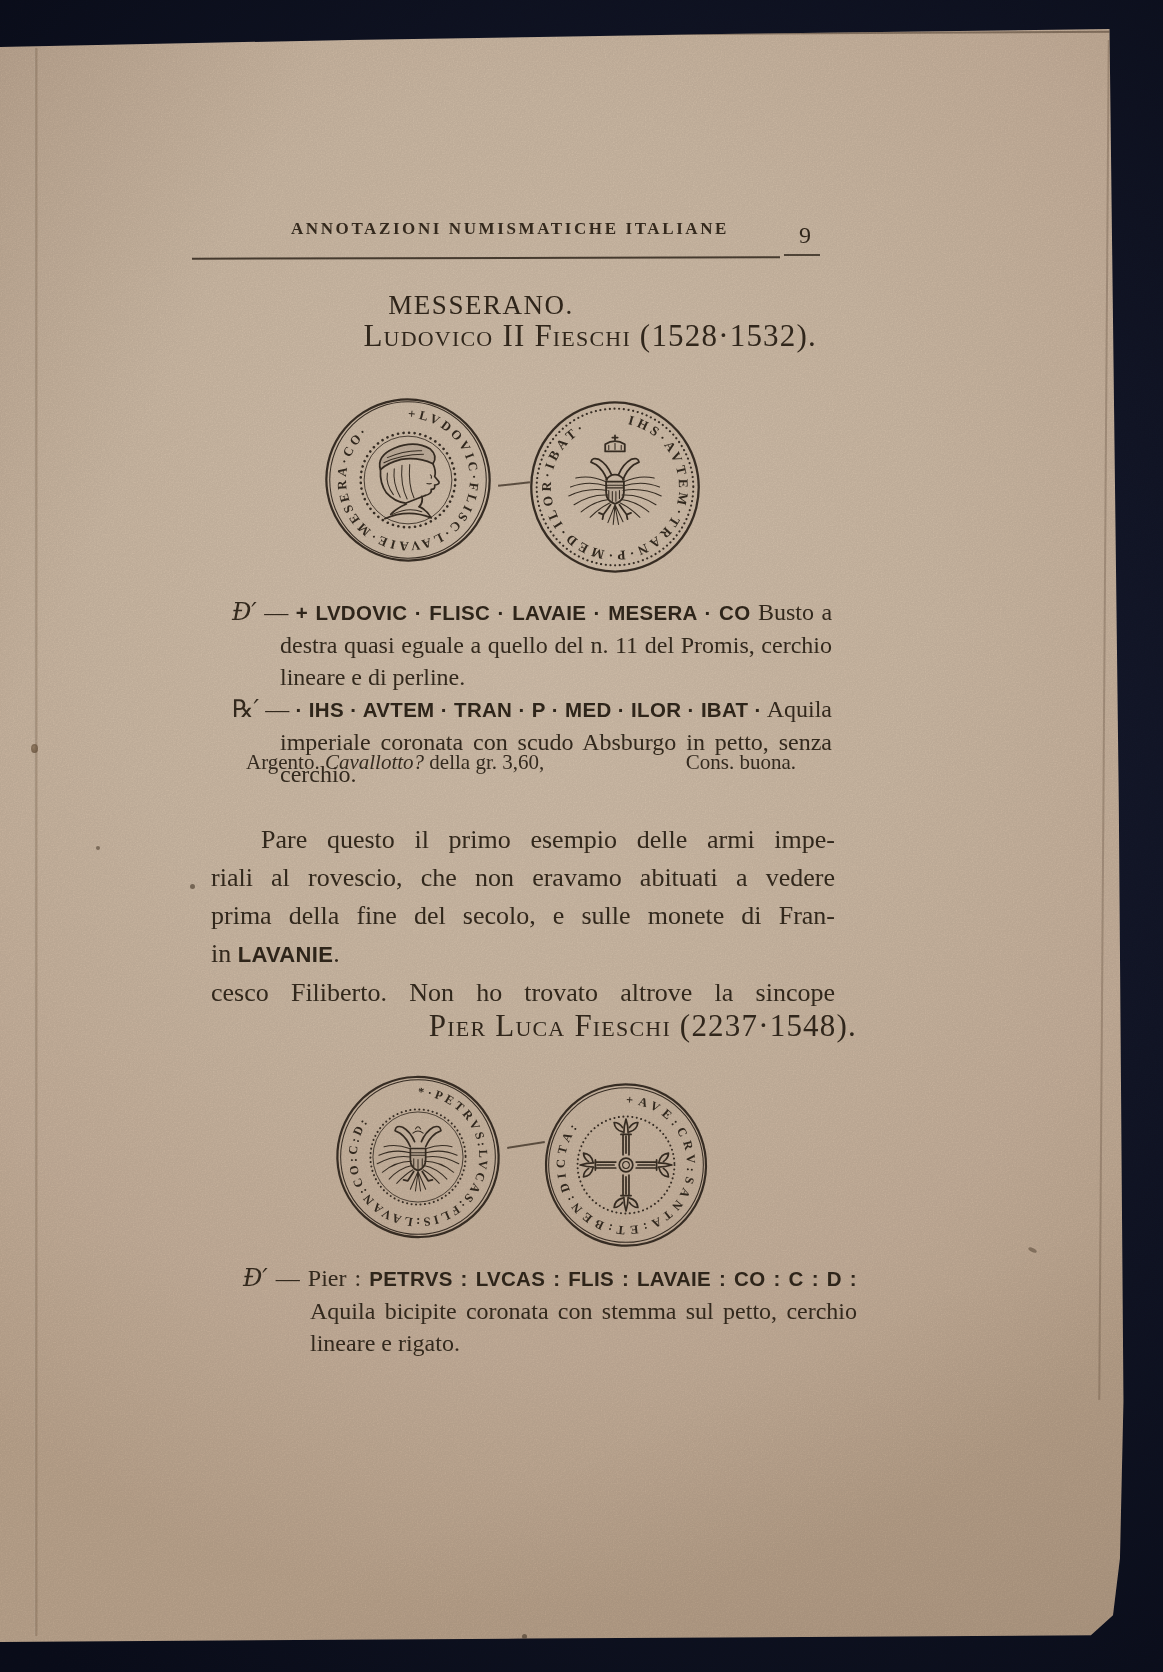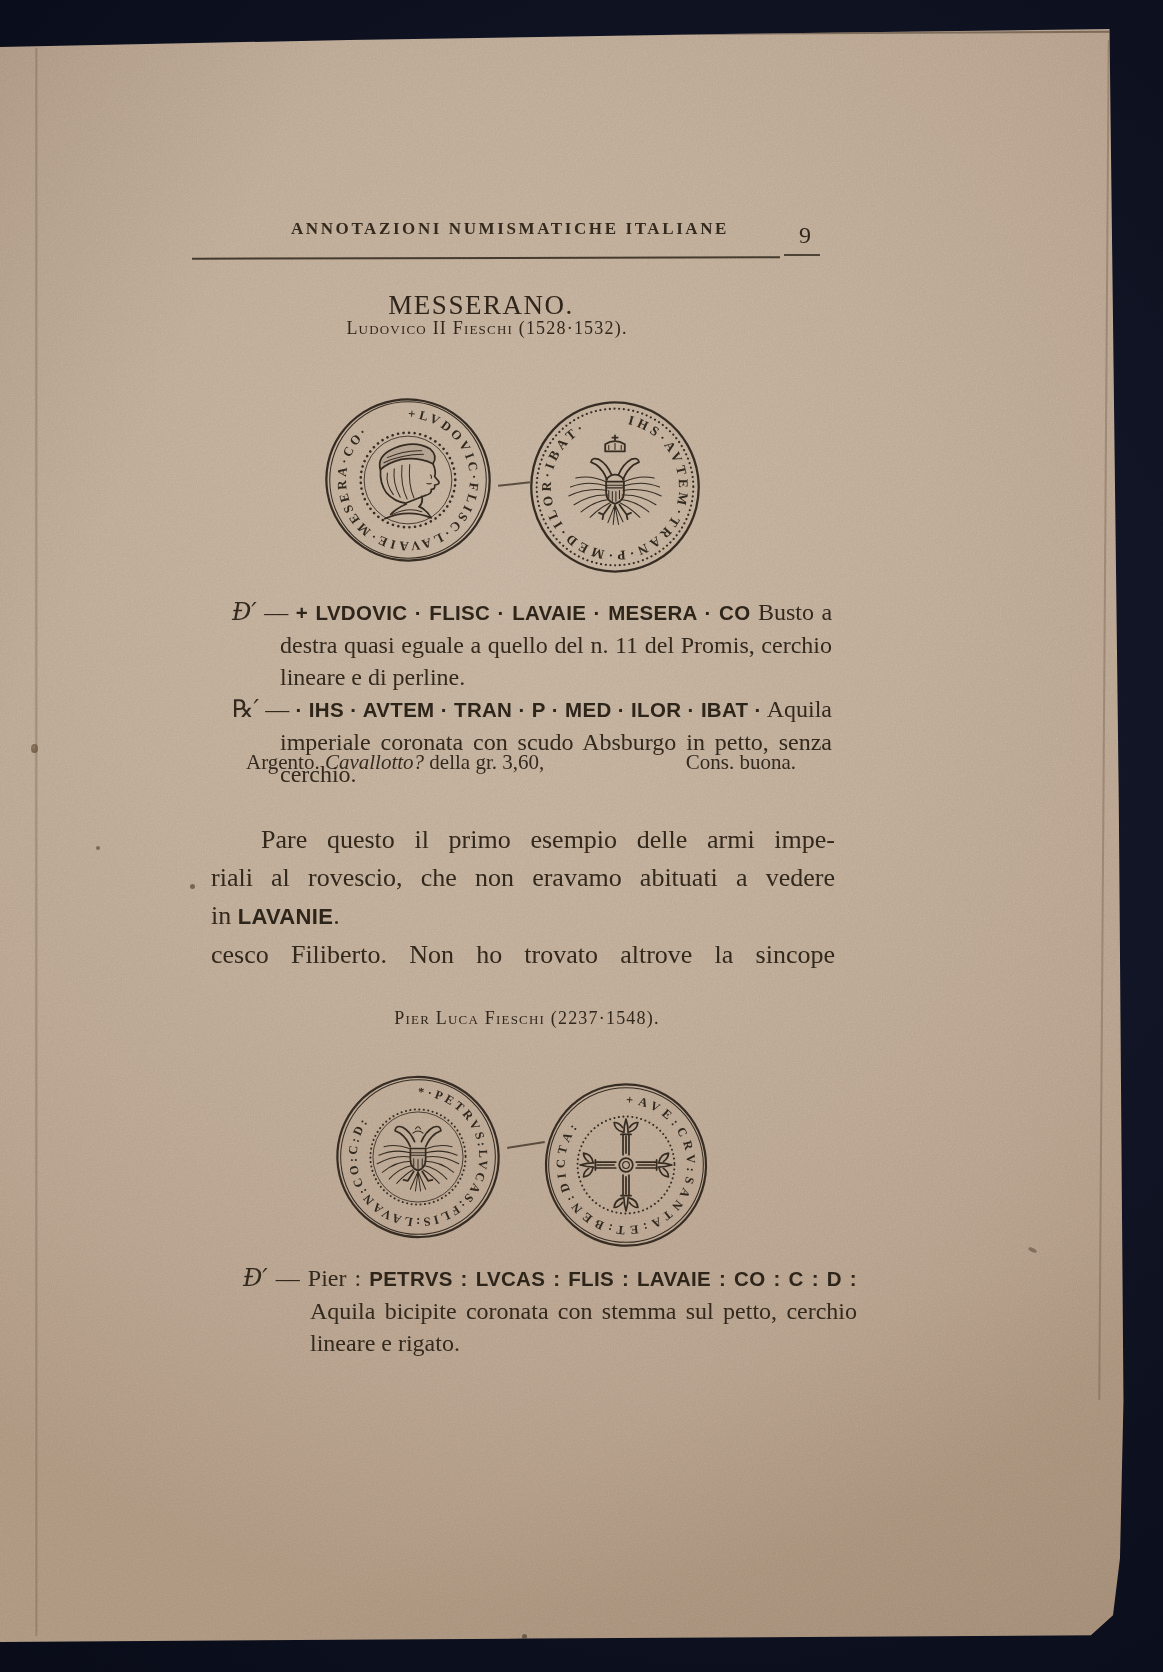--- a/index.html
+++ b/index.html
@@ -24,22 +24,22 @@
   .crease-hole{position:absolute;left:31px;top:744px;width:7px;height:9px;border-radius:50%;
     background:radial-gradient(circle at 40% 40%, #8a6f52, #5d4732);opacity:.75;}
   .speck{position:absolute;border-radius:50%;background:#4a3a29;}
   .running-head{position:absolute;left:180px;top:219px;width:660px;text-align:center;
     font-size:17px;font-weight:bold;letter-spacing:2.6px;color:#3a2e21;}
   .pagenum{position:absolute;left:799px;top:222px;font-size:24px;color:#362b1f;}
   .rule{position:absolute;left:192px;top:257px;width:588px;height:2px;background:#3a2f23;opacity:.88;transform:rotate(-0.15deg);}
   .rule-dash{position:absolute;left:784px;top:254px;width:36px;height:2px;background:#3a2f23;opacity:.82;}
   .sec-title{position:absolute;left:151px;top:290px;width:660px;text-align:center;
     font-size:27px;letter-spacing:1.5px;color:#34291d;}
-  .entry-head{position:absolute;width:660px;text-align:center;font-variant:small-caps;
-    font-size:18px;letter-spacing:1.2px;color:#362b1f;}
+  .entry-head{position:absolute;width:660px;text-align:right;font-variant:small-caps;
+    font-size:31px;letter-spacing:1.2px;color:#362b1f;}
   .head1{left:157px;top:318px;}
   .head2{left:197px;top:1008px;}
   .desc{position:absolute;font-size:24px;line-height:32px;color:#382d20;text-align:justify;}
   .desc .hang{padding-left:48px;text-indent:-48px;}
   .desc1{left:232px;top:554px;width:600px;margin-top:42px;}
   .desc2{left:243px;top:1262px;width:614px;}
   .desc2 .hang{padding-left:67px;text-indent:-67px;}
   .mark{font-style:italic;font-family:"DejaVu Serif","DejaVu Sans",serif;font-size:24px;}
   .legend{font-family:"Liberation Sans","DejaVu Sans",sans-serif;font-weight:bold;
     font-size:20.5px;letter-spacing:.3px;color:#33291d;}
@@ -158,20 +158,21 @@
         <span>Argento.</span>
         <span class="it">Cavallotto?</span>
         <span>della gr. 3,60,</span>
       </span>
       <span>Cons. buona.</span>
     </div>
 
     <div class="para">
       <div class="pline first">Pare questo il primo esempio delle armi impe-</div>
       <div class="pline">riali al rovescio, che non eravamo abituati a vedere</div>
+      <div class="pline">prima della fine del secolo, e sulle monete di Fran-</div>
       <div class="pline last"><span>in </span><span class="legend">LAVANIE</span><span>.</span></div>
       <div class="pline">cesco Filiberto. Non ho trovato altrove la sincope</div>
     </div>
 
     <div class="entry-head head2">Pier Luca Fieschi (2237·1548).</div>
 
     <div class="coin-row row2">
 
       <svg class="coin" style="left:143px;top:6px;" width="170" height="170" viewBox="-100 -100 200 200">
         <defs>

